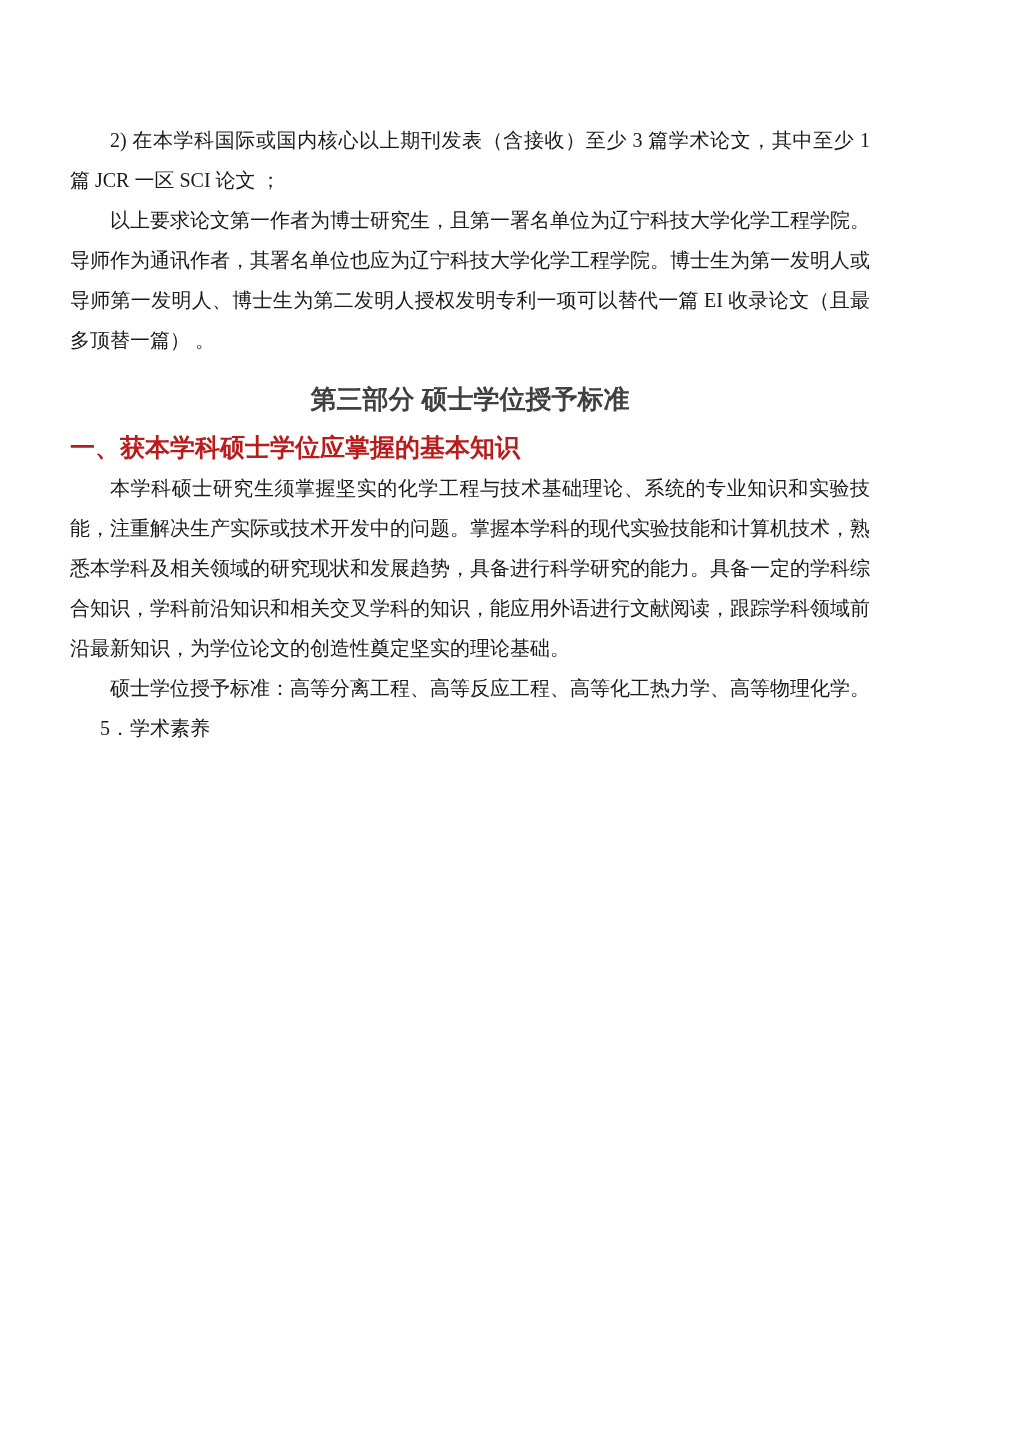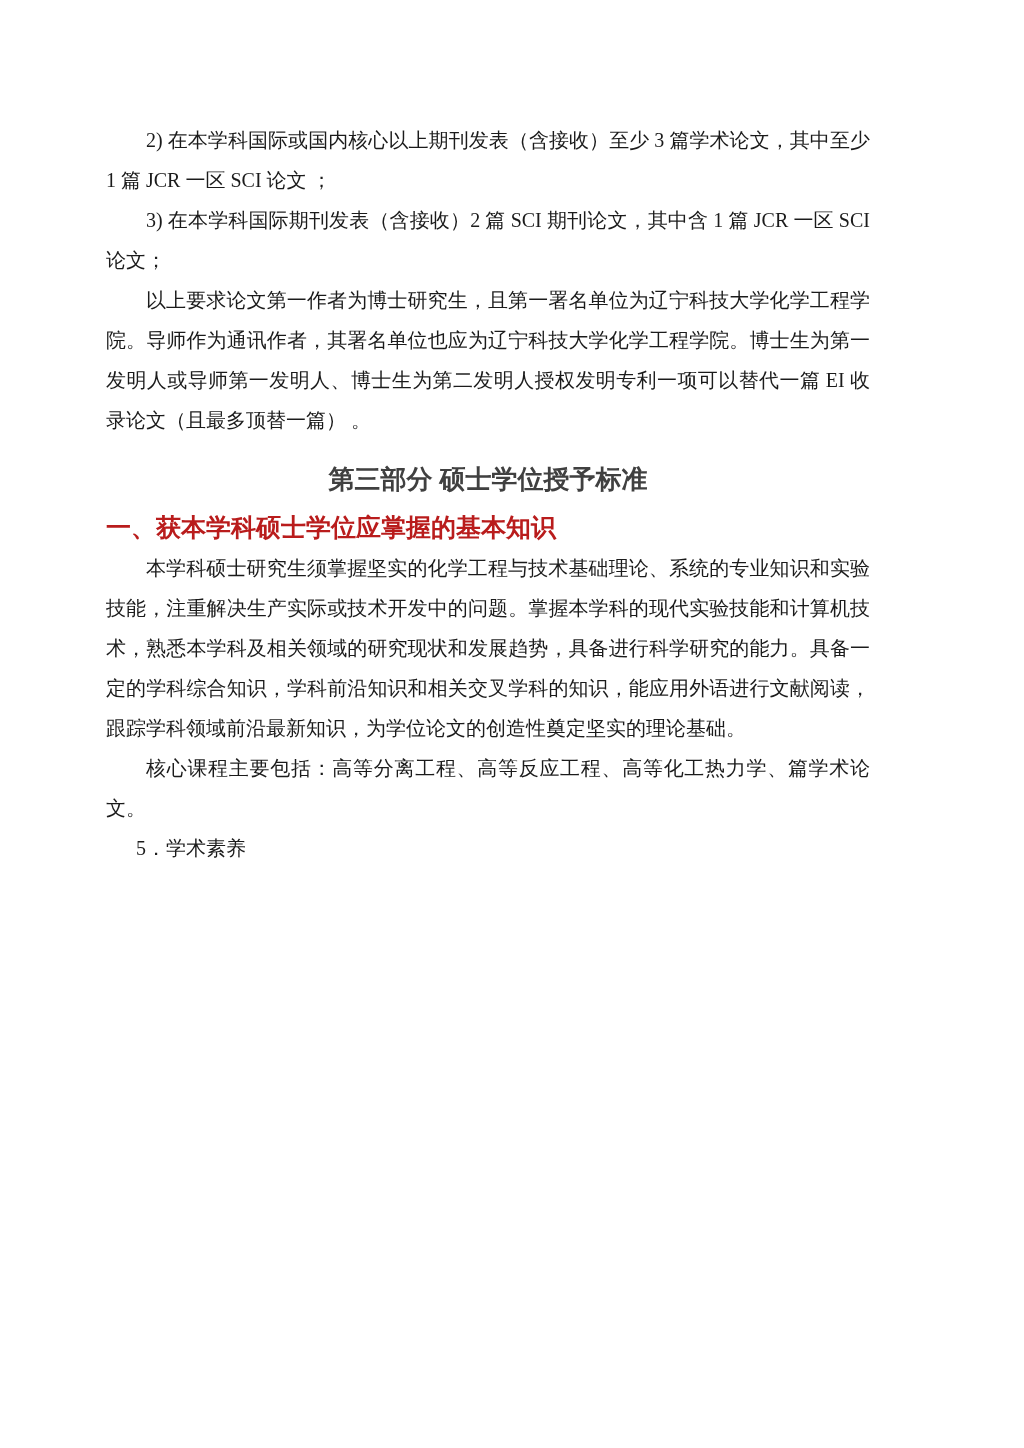--- a/index.html
+++ b/index.html
@@ -6,21 +6,21 @@
     margin: 0;
     padding: 0;
     background: #ffffff;
   }
   .page {
     position: relative;
     width: 1024px;
     height: 1448px;
     background: #ffffff;
     box-sizing: border-box;
-    padding: 120px 154px 0 106px;
+    padding: 120px 154px 0 70px;
     color: #1b1b1b;
     font-family: "Liberation Serif", serif;
     font-size: 20px;
     line-height: 40px;
     overflow: hidden;
   }
   p.body-par {
     margin: 0;
     text-align: justify;
     text-indent: 2em;
@@ -53,30 +53,29 @@
     text-align: left;
   }
 </style>
 </head>
 <body>
 
 <div class="page">
 
   <p class="body-par">2) 在本学科国际或国内核心以上期刊发表（含接收）至少 3 篇学术论文，其中至少 1 篇 JCR 一区 SCI 论文 ；</p>
 
-  <p class="body-par">3) 在本学科国际期刊发表（含接收）2 篇 SCI 期刊论文，其中含 1 篇 JCR 一区 SCI 论文；</p>
 
   <p class="body-par">以上要求论文第一作者为博士研究生，且第一署名单位为辽宁科技大学化学工程学院。导师作为通讯作者，其署名单位也应为辽宁科技大学化学工程学院。博士生为第一发明人或导师第一发明人、博士生为第二发明人授权发明专利一项可以替代一篇 EI 收录论文（且最多顶替一篇） 。</p>
 
   <h1 class="part-heading">第三部分 硕士学位授予标准</h1>
 
   <h2 class="section-heading">一、获本学科硕士学位应掌握的基本知识</h2>
 
 
   <p class="body-par">本学科硕士研究生须掌握坚实的化学工程与技术基础理论、系统的专业知识和实验技能，注重解决生产实际或技术开发中的问题。掌握本学科的现代实验技能和计算机技术，熟悉本学科及相关领域的研究现状和发展趋势，具备进行科学研究的能力。具备一定的学科综合知识，学科前沿知识和相关交叉学科的知识，能应用外语进行文献阅读，跟踪学科领域前沿最新知识，为学位论文的创造性奠定坚实的理论基础。</p>
 
-  <p class="body-par">核心课程主要包括：高等分离工程、高等反应工程、高等化工热力学、篇学术论文。</p>
+  <p class="body-par">硕士学位授予标准：高等分离工程、高等反应工程、高等化工热力学、高等物理化学。</p>
 
 
   <p class="body-par sub-heading">5．学术素养</p>
 
 
 </div>
 
 </body></html>

